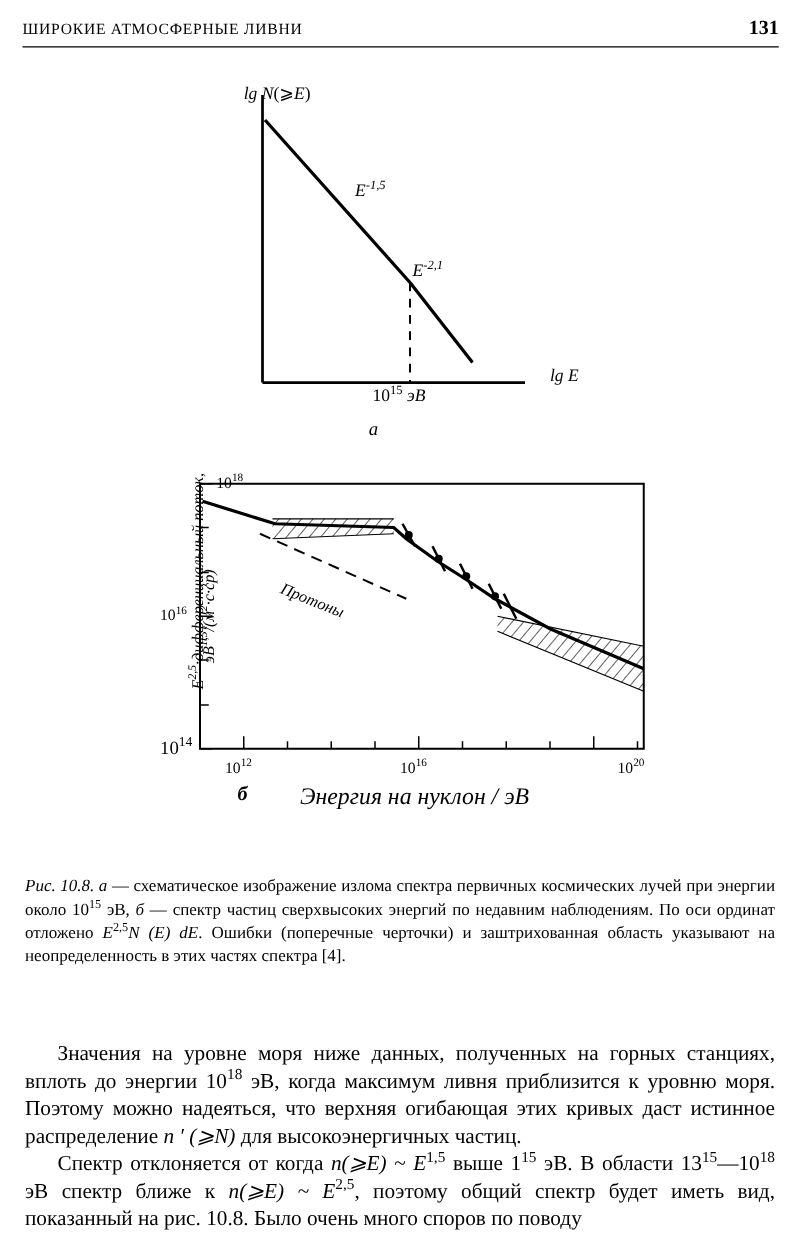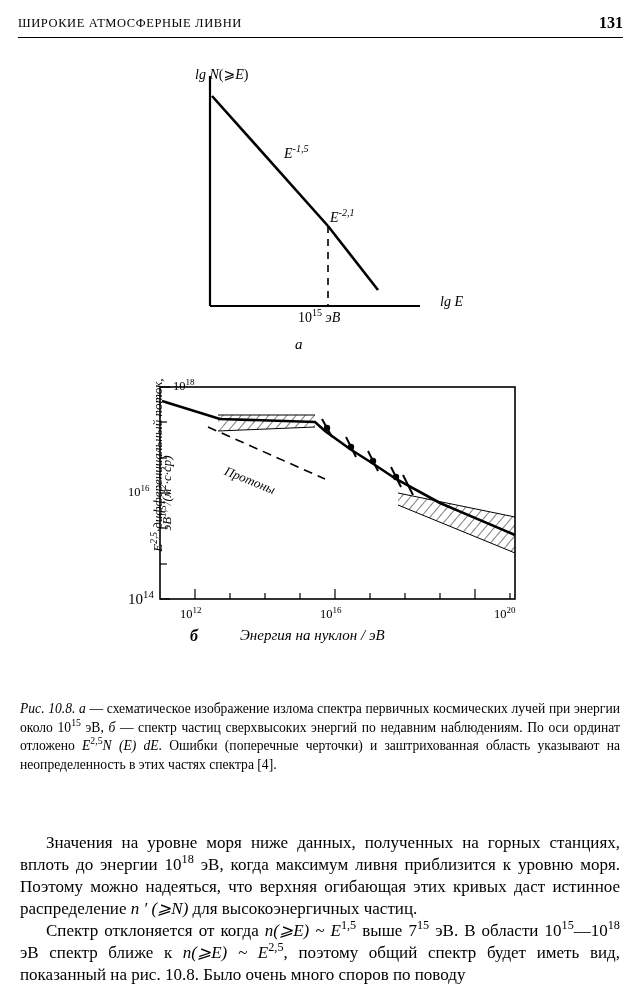--- a/index.html
+++ b/index.html
@@ -254,21 +254,21 @@
       <span>10</span><sup>12</sup>
     </div>
     <div class="lbl" style="left:210px; top:232px; font-size:12.5px;">
       <span>10</span><sup>16</sup>
     </div>
     <div class="lbl" style="left:350px; top:232px; font-size:12.5px;margin-left:34px;">
       <span></span><span>10</span><sup>20</sup>
     </div>
 
     
-    <div class="lbl lbl-italic" style="left:130px; top:252px; font-size:15px;">Энергия на нуклон / эВ</div>
+    <div class="lbl lbl-italic" style="left:130px; top:252px; font-size:19px;">Энергия на нуклон / эВ</div>
 
     
     <div style="position:absolute; left:-62px; top:82px; width:220px; transform:rotate(-90deg); transform-origin:center center; text-align:center; font-size:13px; font-style:italic;">
       <span>E</span><sup>2,5</sup><span>·дифференциальный поток,</span>
     </div>
     <div style="position:absolute; left:-38px; top:110px; width:190px; transform:rotate(-90deg); transform-origin:center center; text-align:center; font-size:13px; font-style:italic;">
       <span>эВ</span><sup>1,5</sup><span>/(м</span><sup>2</sup><span>·с·ср)</span>
     </div>
 
     
@@ -276,16 +276,16 @@
 
     <div class="caption-letter">б</div>
   </div>
 
   <div class="figcap">
     <span class="lead">Рис. 10.8.</span><span> </span><i>а</i><span> — схематическое изображение излома спектра первичных космических лучей при энергии около 10</span><sup>15</sup><span> эВ, </span><i>б</i><span> — спектр частиц сверхвысоких энергий по недавним наблюдениям. По оси ординат отложено </span><i>E</i><sup>2,5</sup><i>N (E) dE</i><span>. Ошибки (поперечные черточки) и заштрихованная область указывают на неопределенность в этих частях спектра [4].</span>
   </div>
 
   <div class="body">
     <p><span>Значения на уровне моря ниже данных, полученных на горных станциях, вплоть до энергии 10</span><sup>18</sup><span> эВ, когда максимум ливня приблизится к уровню моря. Поэтому можно надеяться, что верхняя огибающая этих кривых даст истинное распределение </span><i>n ′ (⩾N)</i><span> для высокоэнергичных частиц.</span></p>
-    <p><span>Спектр отклоняется от когда </span><i>n(⩾E) ~ E</i><sup>1,5</sup><span> выше 7</span><sup>15</sup><span> эВ. В области 10</span><sup>15</sup><span>—10</span><sup>18</sup><span> эВ спектр ближе к </span><i>n(⩾E) ~ E</i><sup>2,5</sup><span>, поэтому общий спектр будет иметь вид, показанный на рис. 10.8. Было очень много споров по поводу</span></p>
+    <p><span>Спектр отклоняется от когда </span><i>n(⩾E) ~ E</i><sup>1,5</sup><span> выше 1</span><sup>15</sup><span> эВ. В области 13</span><sup>15</sup><span>—10</span><sup>18</sup><span> эВ спектр ближе к </span><i>n(⩾E) ~ E</i><sup>2,5</sup><span>, поэтому общий спектр будет иметь вид, показанный на рис. 10.8. Было очень много споров по поводу</span></p>
   </div>
 
 </div>
 
 </body></html>

